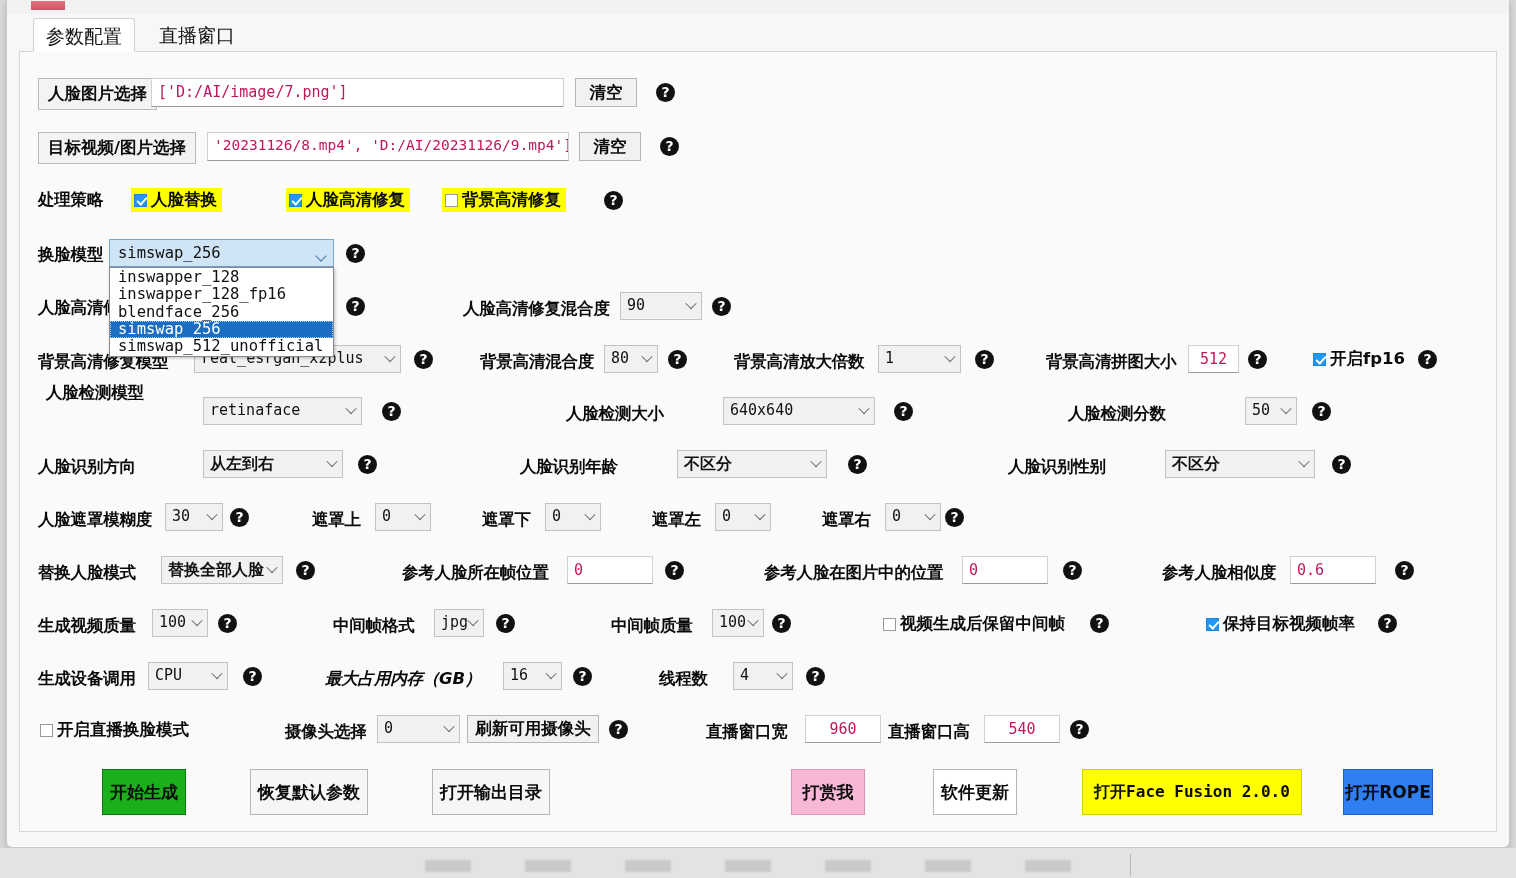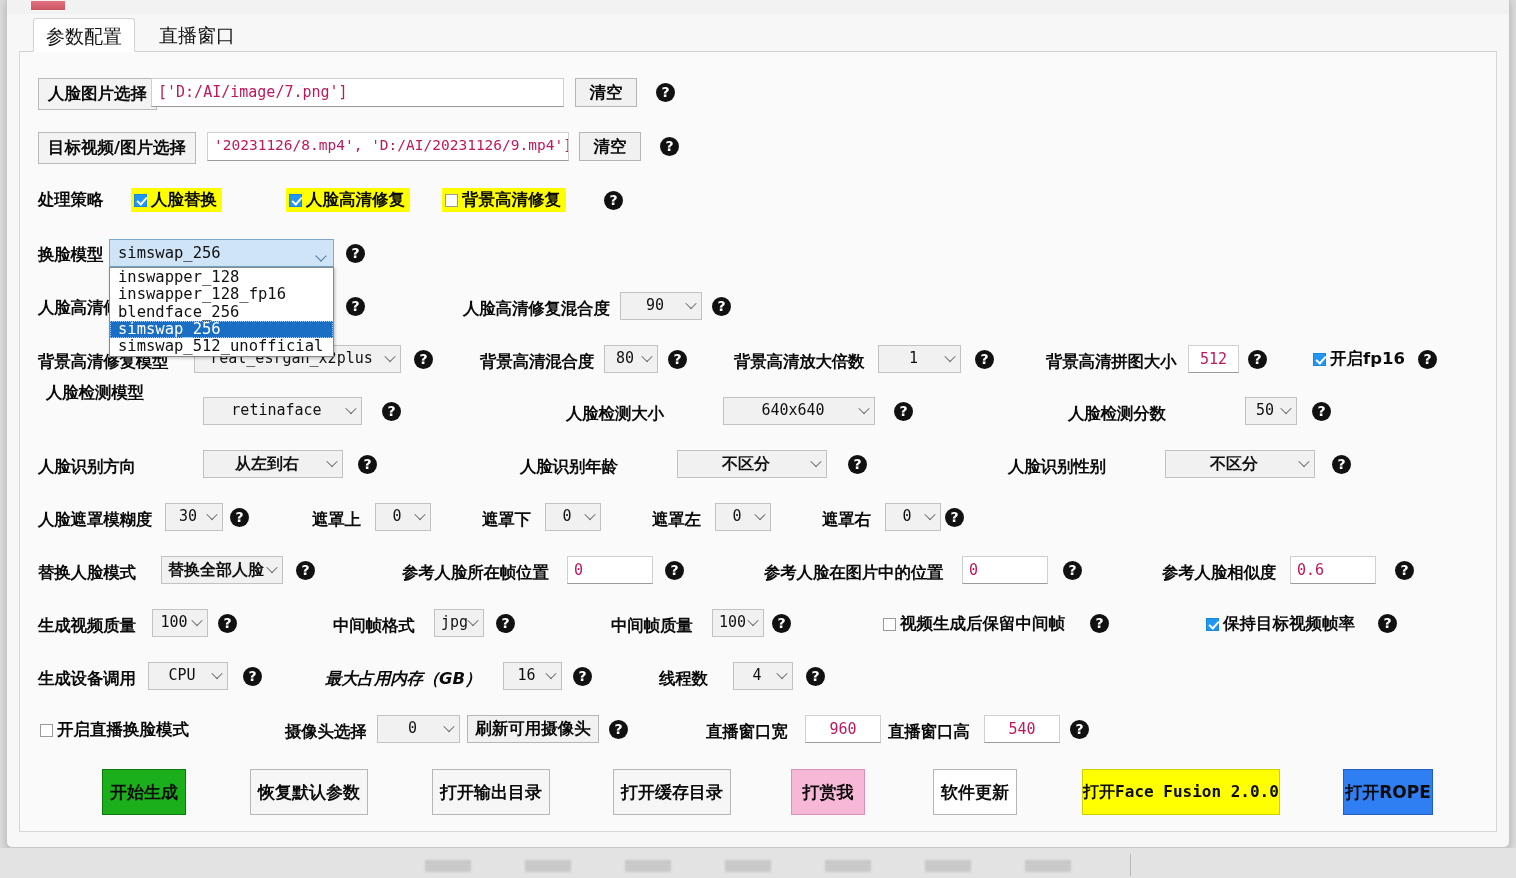--- a/index.html
+++ b/index.html
@@ -116,21 +116,20 @@
     position: absolute;
     background: #f1f1f1;
     border: 1px solid #c2c2c2;
     font-family: "DejaVu Sans Mono", monospace;
     font-size: 15px;
     color: #111;
     padding: 3px 18px 3px 6px;
     white-space: nowrap;
     overflow: hidden;
     cursor: default;
-    text-align: center;
   }
   .sel.cjk { font-family: "DejaVu Sans", sans-serif; font-size: 16px; font-weight: 600; }
   .sel::after {
     content: "";
     position: absolute; right: 6px; top: 50%;
     margin-top: -2px;
     width: 7px; height: 7px;
     border-left: 1.4px solid #6b6b6b;
     border-bottom: 1.4px solid #6b6b6b;
     transform: translateY(-55%) rotate(-45deg);
@@ -498,27 +497,26 @@
     <div class="lbl" style="left:868px; top:669px;">直播窗口高</div>
     <div class="txtfield center" style="left:964px; top:663px; width:76px; height:28px;">540</div>
     <div class="help" style="left:1050px; top:668px;">?</div>
 
     <div class="abtn" style="left:82px; top:717px; width:84px; height:46px; background:#1bb01b; border-color:#0d7a0d;">开始生成</div>
 
     <div class="abtn" style="left:412px; top:717px; width:118px; height:46px;">打开输出目录</div>
 
     <div class="abtn" style="left:230px; top:717px; width:118px; height:46px;">恢复默认参数</div>
 
-    <div class="abtn" style="left:593px; top:717px; width:118px; height:46px;">打开缓存目录</div>
 
     <div class="abtn" style="left:771px; top:717px; width:74px; height:46px; background:#f7b8d8; border-color:#d894b8;">打赏我</div>
 
     <div class="abtn" style="left:913px; top:717px; width:84px; height:46px; background:#ffffff;">软件更新</div>
 
-    <div class="abtn mono" style="left:1062px; top:717px; width:198px; height:46px; background:#ffff00; border-color:#cfcf00;">打开Face Fusion 2.0.0</div>
+    <div class="abtn mono" style="left:1062px; top:717px; width:220px; height:46px; background:#ffff00; border-color:#cfcf00;">打开Face Fusion 2.0.0</div>
 
     <div class="abtn" style="left:1323px; top:717px; width:90px; height:46px; background:#2f7ff2; border-color:#1f5fc2;">打开ROPE</div>
 
   </div>
 </div>
 
 <div id="taskbar">
   <div id="taskbar-items"></div>
   <div id="taskbar-sep"></div>
 </div>

